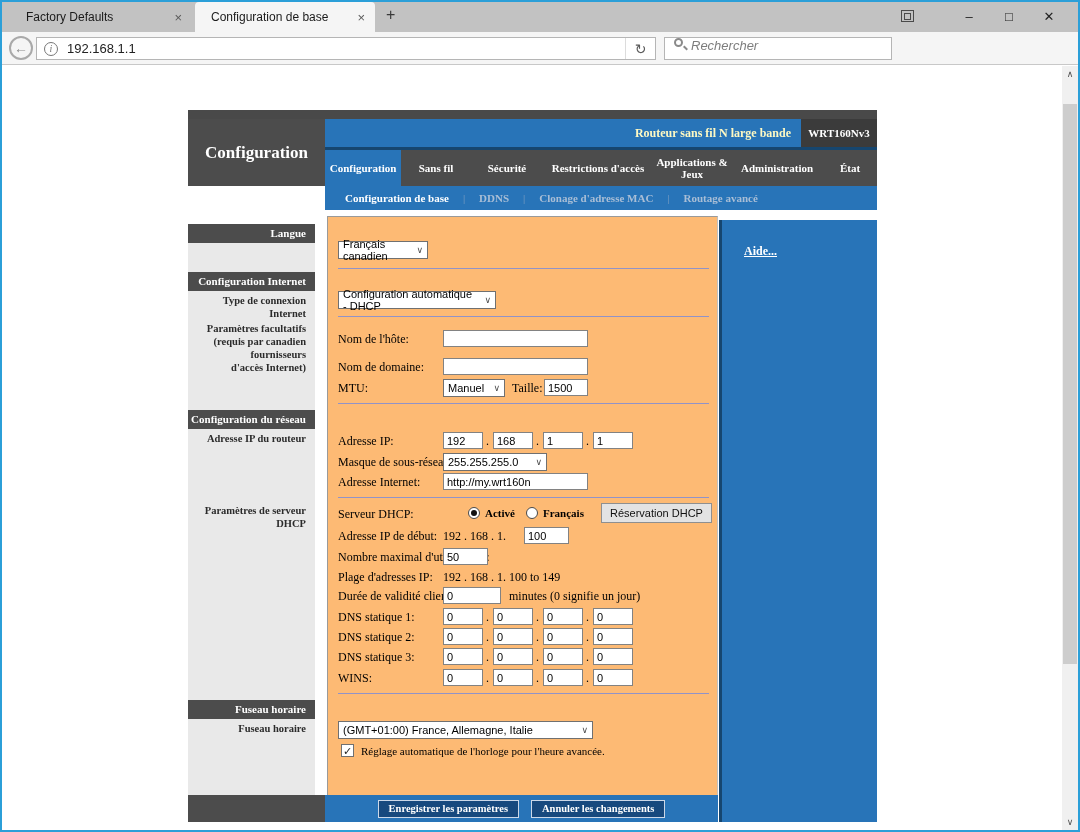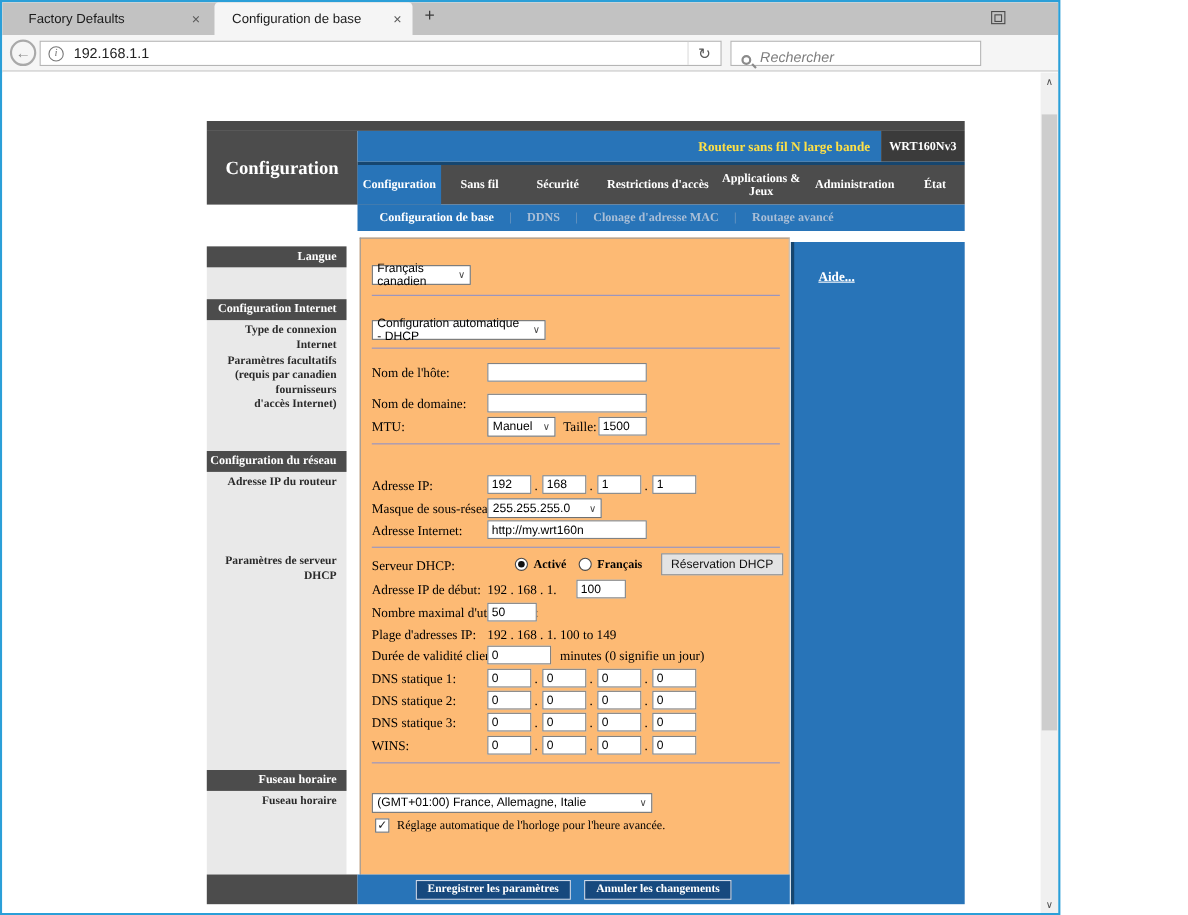--- a/index.html
+++ b/index.html
@@ -1,17 +1,17 @@
 <!DOCTYPE html>
 <html><head>
 <meta charset="utf-8">
 <style>
   * { margin:0; padding:0; box-sizing:border-box; }
   html,body { width:1080px; height:832px; background:#fff; font-family:"Liberation Sans", sans-serif; }
-  .window { position:relative; width:964px; height:832px; border:2px solid #2b9fd8; background:#fff; overflow:hidden; }
+  .window { position:relative; width:1080px; height:832px; border:2px solid #2b9fd8; background:#fff; overflow:hidden; }
 
   
   .tabbar { position:absolute; top:0; left:0; right:0; height:30px; background:#c2c2c2; }
   .tab { position:absolute; top:0; height:30px; display:flex; align-items:center; padding:0 10px 0 16px; font-size:12px; color:#1a1a1a; }
   .tab.inactive { left:8px; width:182px; }
   .tab.active { left:193px; width:180px; background:#f5f5f5; border-radius:4px 4px 0 0; }
   .tab-close { margin-left:auto; color:#5a5a5a; font-size:13px; cursor:default; }
   .newtab { position:absolute; left:384px; top:4px; font-size:16px; color:#3a3a3a; }
   .titlebar-pageicon { position:absolute; left:899px; top:8px; width:13px; height:12px; border:1px solid #4a4a4a; background:#c2c2c2; }
   .titlebar-pageicon::after { content:""; position:absolute; left:2px; top:2px; width:5px; height:5px; border:1px solid #4a4a4a; }
@@ -20,21 +20,21 @@
   .winbtn.max { left:990px; }
   .winbtn.close { left:1030px; }
 
   
   .toolbar { position:absolute; top:30px; left:0; right:0; height:33px; background:#f5f5f5; border-bottom:1px solid #c8c8c8; }
   .back-btn { position:absolute; left:7px; top:4px; width:24px; height:24px; border:2px solid #a9a9a9; border-radius:50%; color:#8c8c8c; display:flex; align-items:center; justify-content:center; font-size:14px; background:#f5f5f5; }
   .urlfield { position:absolute; left:34px; top:5px; width:620px; height:23px; background:#fff; border:1px solid #b5b5b5; display:flex; align-items:center; }
   .info-icon { width:14px; height:14px; border:1px solid #777; border-radius:50%; color:#777; font-size:10px; line-height:12px; text-align:center; margin-left:7px; font-family:"Liberation Serif", serif; font-style:italic; }
   .url-text { margin-left:9px; font-size:13px; color:#222; }
   .reload-seg { margin-left:auto; width:30px; height:100%; border-left:1px solid #dcdcdc; display:flex; align-items:center; justify-content:center; color:#5b5b5b; font-size:14px; }
-  .searchfield { position:absolute; left:662px; top:5px; width:228px; height:23px; background:#fff; border:1px solid #b5b5b5; display:flex; align-items:flex-end; }
+  .searchfield { position:absolute; left:662px; top:5px; width:228px; height:23px; background:#fff; border:1px solid #b5b5b5; display:flex; align-items:flex-start; }
   .lens { position:relative; width:9px; height:9px; border:2px solid #8a8a8a; border-radius:50%; margin-left:9px; }
   .lens::after { content:""; position:absolute; left:7px; top:7px; width:5px; height:2px; background:#8a8a8a; transform:rotate(45deg); }
   .search-ph { margin-left:8px; font-size:13px; font-style:italic; color:#7d7d7d; }
   .tb-icon { position:absolute; top:38px; color:#555; font-size:17px; width:24px; text-align:center; }
   .tb-star { left:893px; }
   .tb-divider { position:absolute; left:921px; top:41px; width:1px; height:18px; background:#cfcfcf; }
   .tb-clip { left:927px; font-size:15px; }
   .tb-down { left:958px; font-weight:bold; }
   .tb-home { left:989px; font-size:18px; }
   .tb-pocket { position:absolute; left:1023px; top:41px; width:17px; height:15px; background:#565656; border-radius:4px; color:#f5f5f5; font-size:9px; text-align:center; line-height:14px; }
@@ -52,21 +52,21 @@
   .page { position:absolute; left:186px; top:6px; width:689px; height:752px; font-family:"Liberation Serif", serif; }
   .lk-header { position:absolute; left:0; top:0; width:689px; height:38px; background:#2874b8; color:#fff; }
   .lk-logo { position:absolute; left:12px; top:3px; white-space:nowrap; font-family:"Liberation Sans", sans-serif; }
   .lk-brand { font-size:27px; font-weight:bold; letter-spacing:-1px; }
   .lk-reg { font-size:9px; vertical-align:super; }
   .lk-by { font-size:20px; font-weight:normal; margin-left:3px; }
   .lk-version { position:absolute; right:8px; bottom:3px; font-size:9px; color:#eaf2fa; }
   .lk-strip { position:absolute; left:0; top:38px; width:689px; height:9px; background:#494949; }
   .lk-title { position:absolute; left:0; top:47px; width:137px; height:67px; background:#4c4c4c; color:#fff; display:flex; align-items:center; justify-content:center; font-size:17px; font-weight:bold; }
   .lk-prodrow { position:absolute; left:137px; top:47px; width:552px; height:28px; display:flex; }
-  .lk-prodname { flex:1; background:#2874b8; color:#fde047; font-weight:bold; font-size:12px; text-align:right; line-height:28px; padding-right:10px; }
+  .lk-prodname { flex:1; background:#2874b8; color:#fef9c3; font-weight:bold; font-size:12px; text-align:right; line-height:28px; padding-right:10px; }
   .lk-model { width:76px; background:#3b3b3b; color:#fff; font-weight:bold; font-size:11px; text-align:center; line-height:28px; }
   .lk-navline { position:absolute; left:137px; top:75px; width:552px; height:3px; background:#16466f; }
   .lk-tabs { position:absolute; left:137px; top:78px; width:552px; height:36px; background:#4c4c4c; display:flex; align-items:stretch; color:#fff; }
   .lk-tab { display:flex; align-items:center; justify-content:center; text-align:center; font-size:11px; font-weight:bold; line-height:12px; }
   .lk-tab.active { width:76px; background:#2874b8; }
   .w70{width:70px}.w72{width:72px}.w110{width:110px}.w78{width:78px}.w92{width:92px}.w54{width:54px}
   .lk-subnav { position:absolute; left:137px; top:114px; width:552px; height:24px; background:#2874b8; display:flex; align-items:center; padding-left:20px; font-size:11px; font-weight:bold; color:#a9bed6; }
   .lk-subnav .active { color:#fff; }
   .lk-subnav .sep { margin:0 14px; color:#7fa0c2; font-weight:normal; }
 

